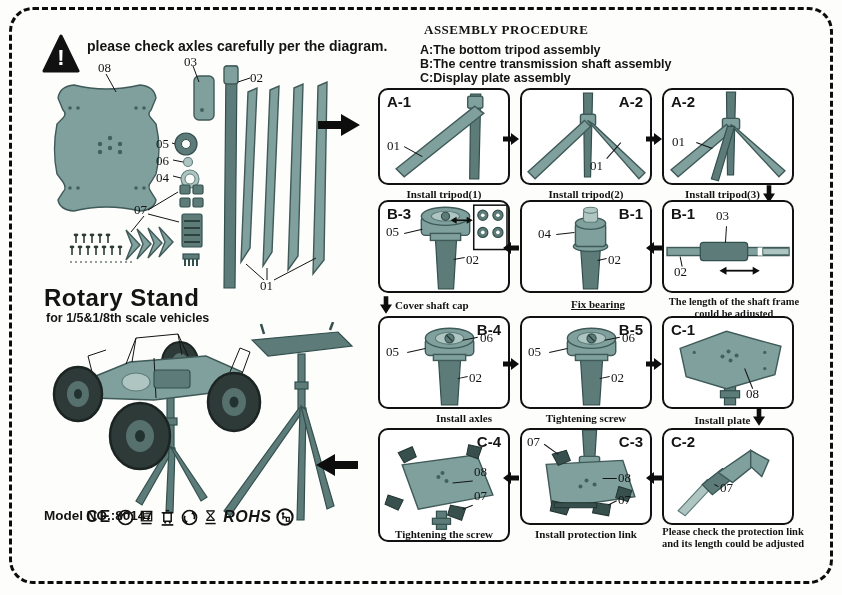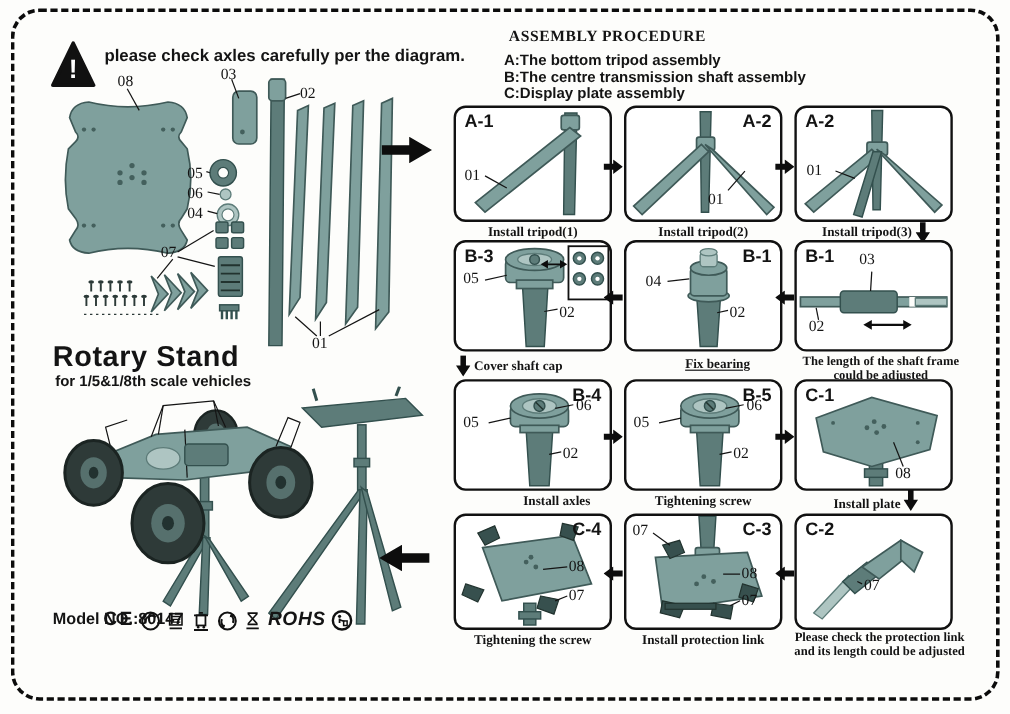--- a/index.html
+++ b/index.html
@@ -481,21 +481,21 @@
   </svg>
   <span class="pl" style="left:82px;top:68px;">08</span>
 </div>
 <div class="cap cap-flex" style="left:662px;top:408px;width:136px;align-items:flex-end;">
   <span>Install plate</span>
   <svg width="12" height="18" viewBox="0 0 13 19">
       <polygon class="blk" points="4,0 9,0 9,9 13,9 6.5,19 0,9 4,9"></polygon>
     </svg>
 </div>
 
-<div class="panel" style="left:378px;top:428px;height:97px;">
+<div class="panel" style="left:378px;top:428px;height:114px;">
   <span class="sid tr">C-4</span>
   <svg class="art" viewBox="0 0 127 92">
     <polygon class="f" points="22,26 96,16 112,56 38,70"></polygon>
     <g fill="#44605d">
         <circle cx="58" cy="38" r="2"></circle>
         <circle cx="66" cy="42" r="2"></circle>
         <circle cx="62" cy="34" r="2"></circle>
       </g>
     <polygon class="dk" points="18,14 32,8 36,18 24,24"></polygon>
     <polygon class="dk" points="88,6 101,9 97,20 86,16"></polygon>

